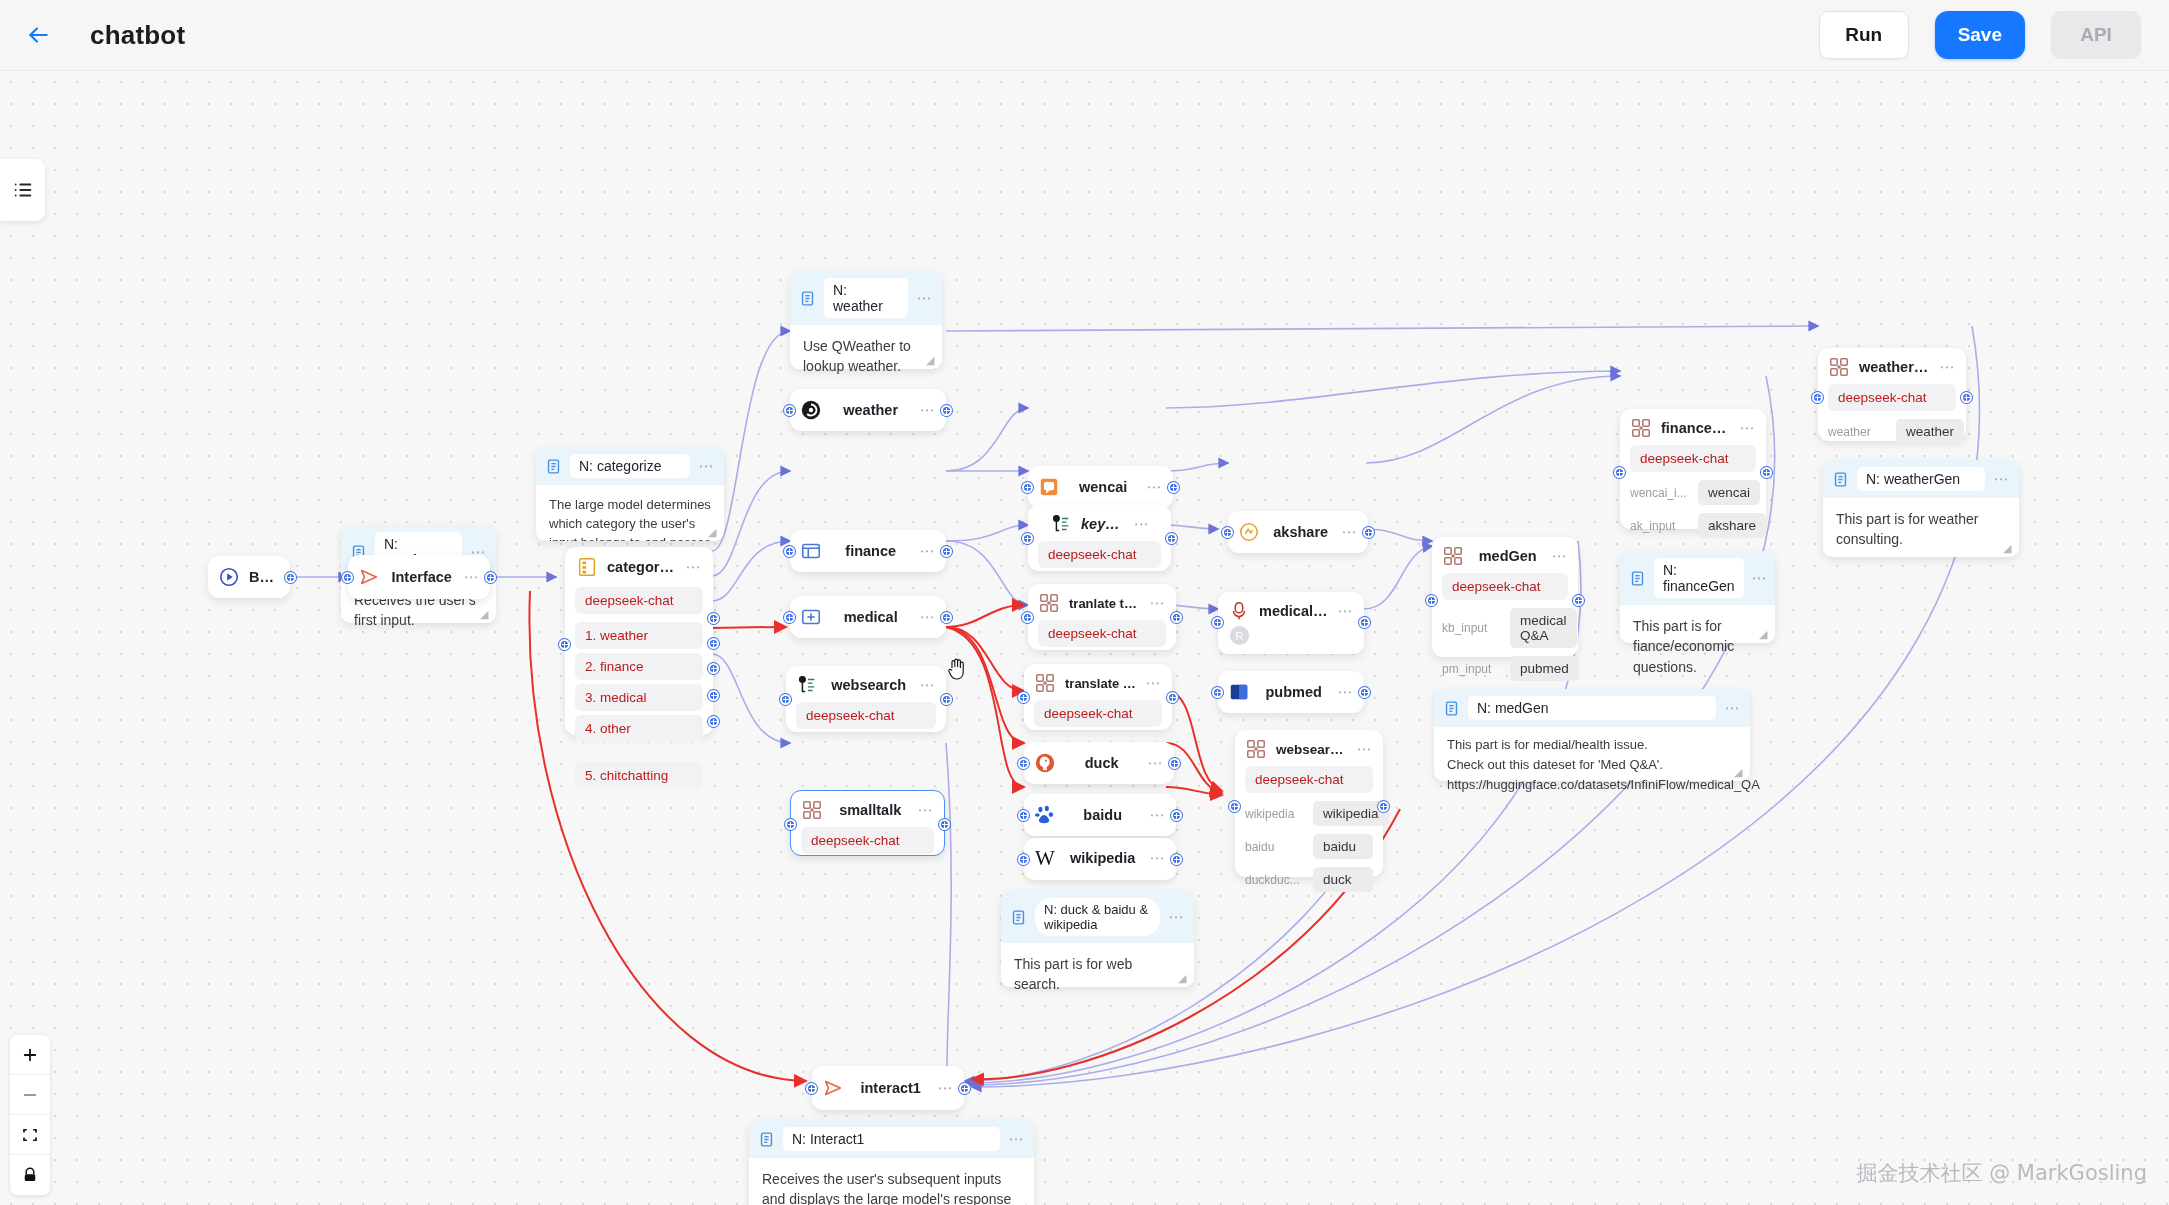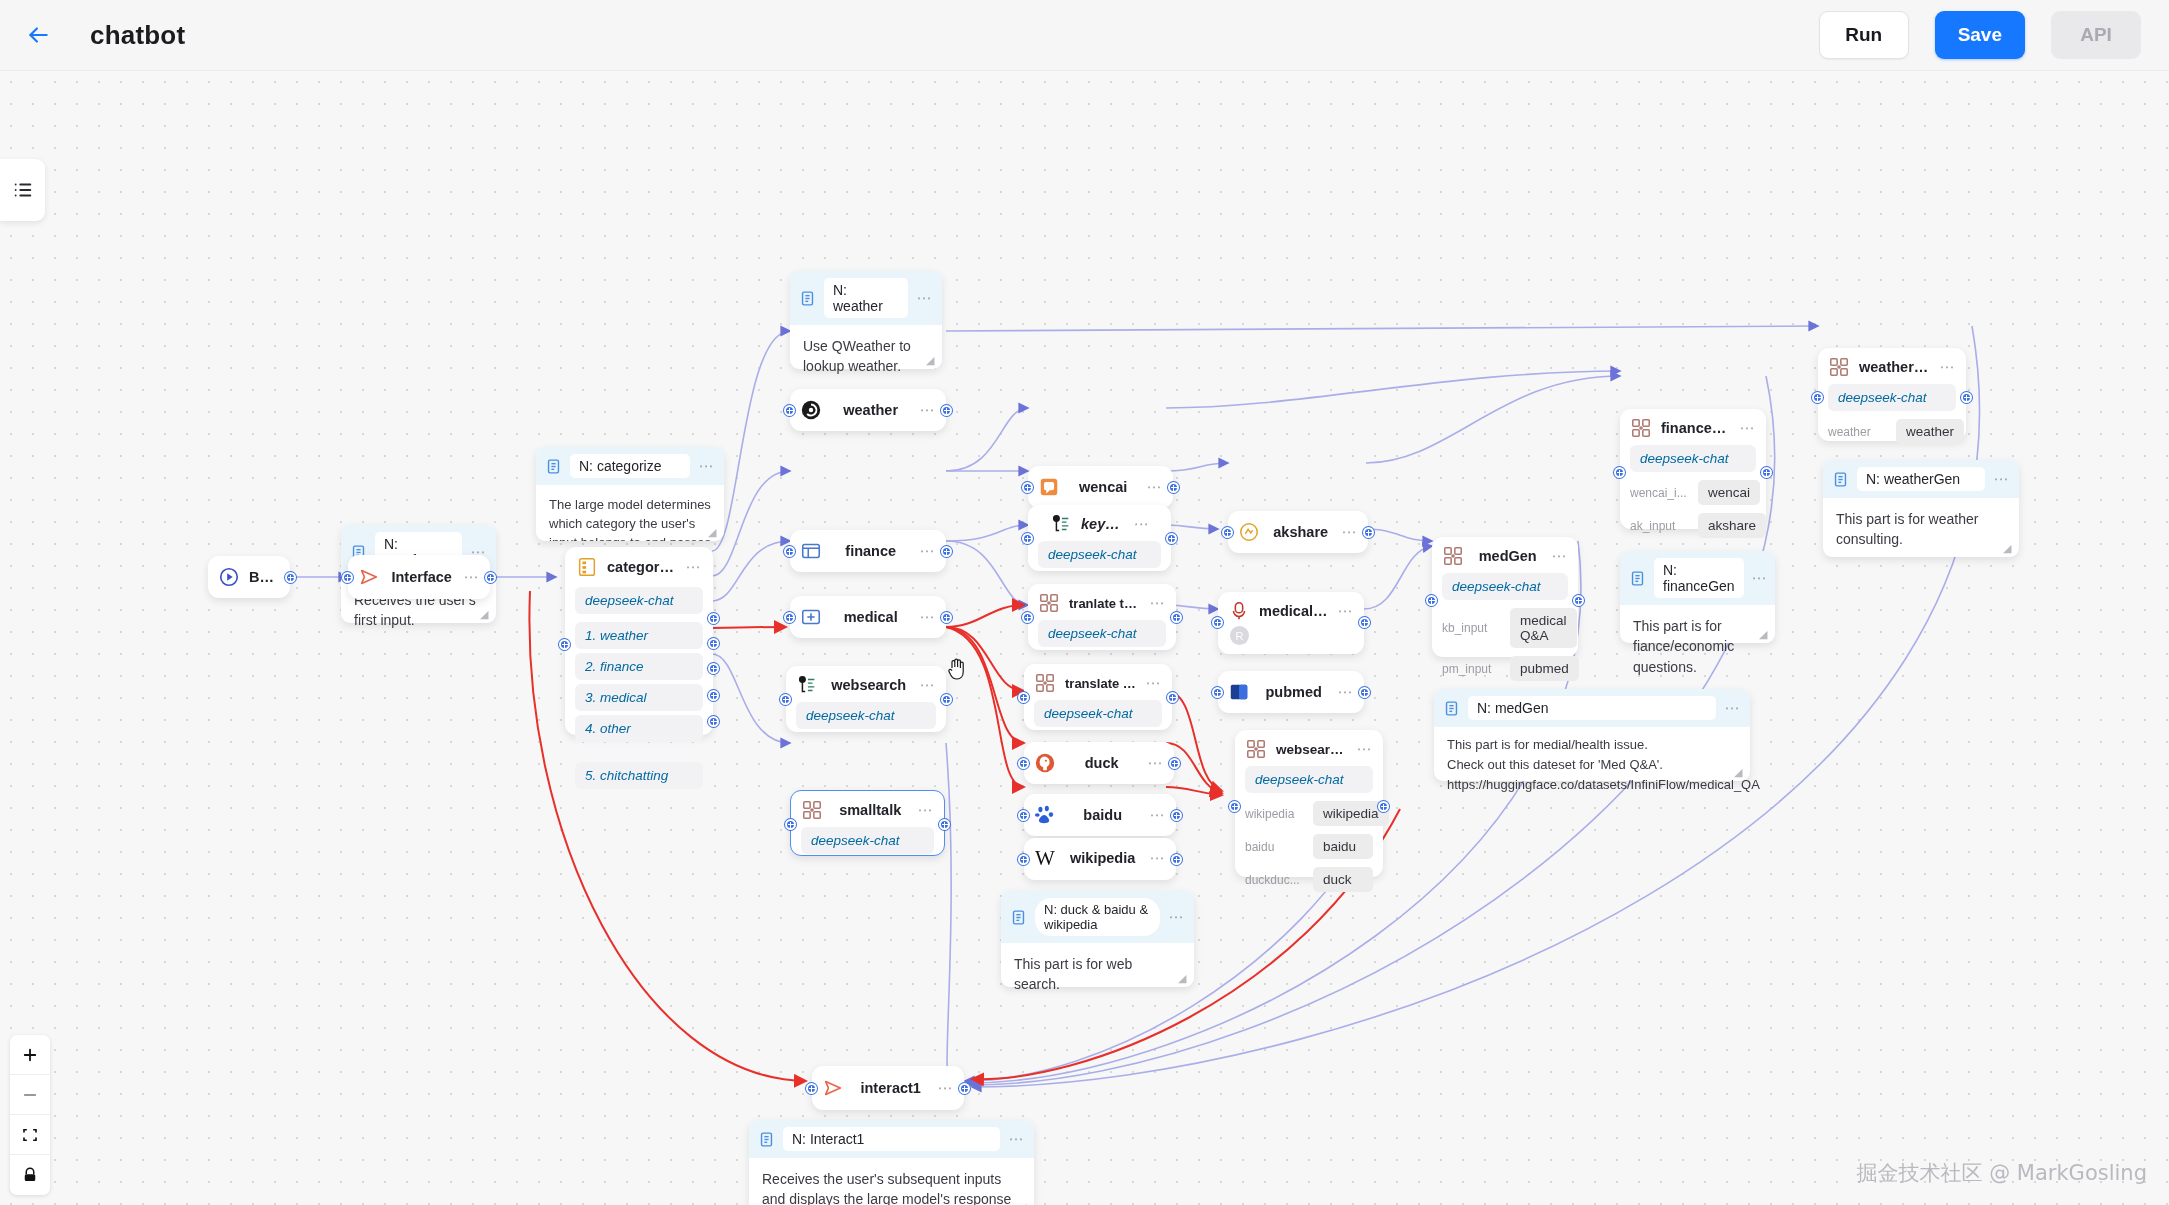--- a/index.html
+++ b/index.html
@@ -33,21 +33,21 @@
   }
   .btn {
     height: 48px; min-width: 90px; padding: 0 22px;
     border-radius: 9px; font-size: 19px; font-weight: bold;
     display: flex; align-items: center; justify-content: center;
     cursor: pointer; border: 1px solid transparent;
   }
   .btn-run { background: #ffffff; border-color: #e3e3e6; color: #19191f;
     box-shadow: 0 1px 2px rgba(0,0,0,.05); }
   .btn-save { background: #1677ff; color: #fff;
-    box-shadow: 0 1px 3px rgba(22,119,255,.35); }
+    box-shadow: 0 1px 3px rgba(22,119,255,.35); border-radius: 13px; }
   .btn-api { background: #e9e9ec; color: #aaaab0; }
 
   
   .canvas {
     position: absolute; top: 71px; left: 0; width: 2169px; height: 1134px;
     background-color: #f7f7f8;
     background-image: radial-gradient(circle, #d7d7da 1px, transparent 1px);
     background-size: 22px 22px;
     overflow: hidden;
   }
@@ -90,21 +90,21 @@
     display: flex; align-items: center; justify-content: center; }
   .node-title {
     flex: 1; text-align: center; font-size: 14.5px; font-weight: bold;
     color: #22222a; white-space: nowrap; overflow: hidden; text-overflow: ellipsis;
   }
   .node-title.lt { text-align: left; }
   .dots { color: #9a9aa2; font-size: 15px; letter-spacing: 1.6px;
     line-height: 8px; flex: 0 0 auto; cursor: pointer; }
   .node-row {
     margin: 0 10px 8px 10px; background: #f2f2f4; border-radius: 6px;
-    padding: 6px 10px; font-size: 13.5px; color: #0369a1; font-style: italic;
+    padding: 6px 10px; font-size: 13.5px; color: #b91c1c;
   }
   .kv {
     margin: 0 10px 8px 10px; display: flex; align-items: center; gap: 8px;
     font-size: 12px;
   }
   .kv .k { color: #9c9ca4; width: 60px; flex: 0 0 60px;
     overflow: hidden; text-overflow: ellipsis; white-space: nowrap; }
   .kv .v { background: #ececed; border-radius: 5px; padding: 5px 10px;
     font-size: 13.5px; color: #35353d; flex: 1; }
 

